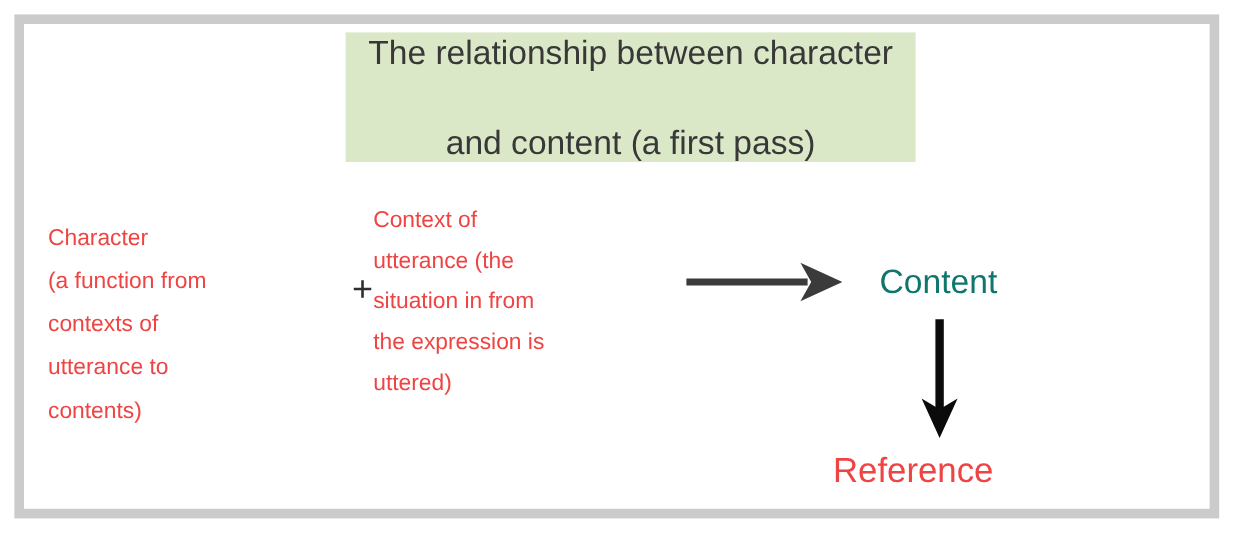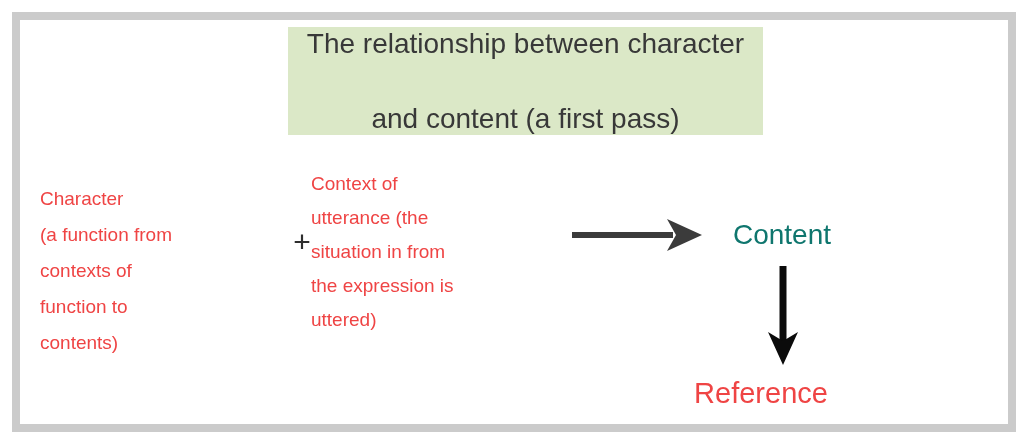--- a/index.html
+++ b/index.html
@@ -109,21 +109,21 @@
 
   <div class="title-box">
     <div>The relationship between character</div>
     <div>and content (a first pass)</div>
   </div>
 
   <div class="node character">
     <div>Character</div>
     <div>(a function from</div>
     <div>contexts of</div>
-    <div>function to</div>
+    <div>utterance to</div>
     <div>contents)</div>
   </div>
 
   <div class="plus">+</div>
 
   <div class="node context">
     <div>Context of</div>
     <div>utterance (the</div>
     <div>situation in from</div>
     <div>the expression is</div>

